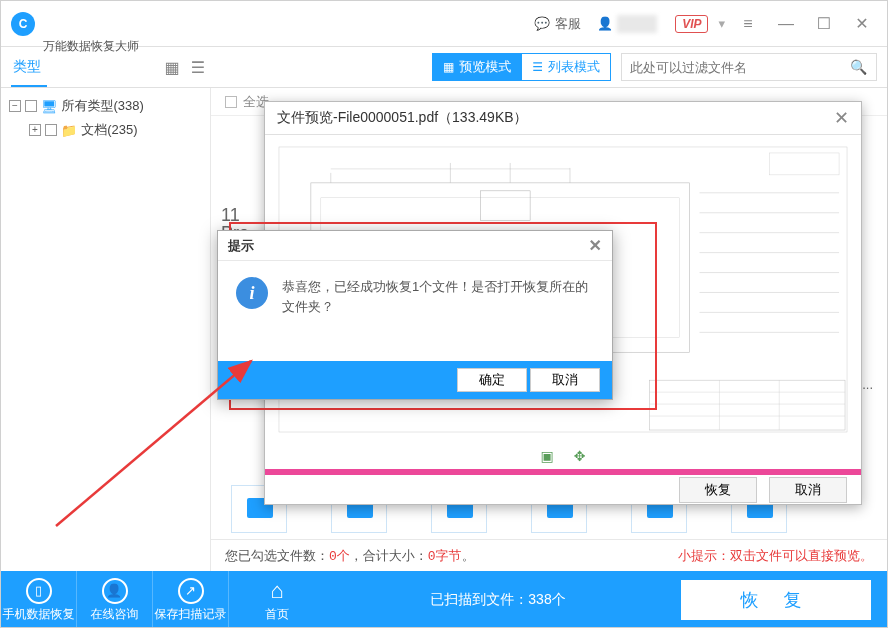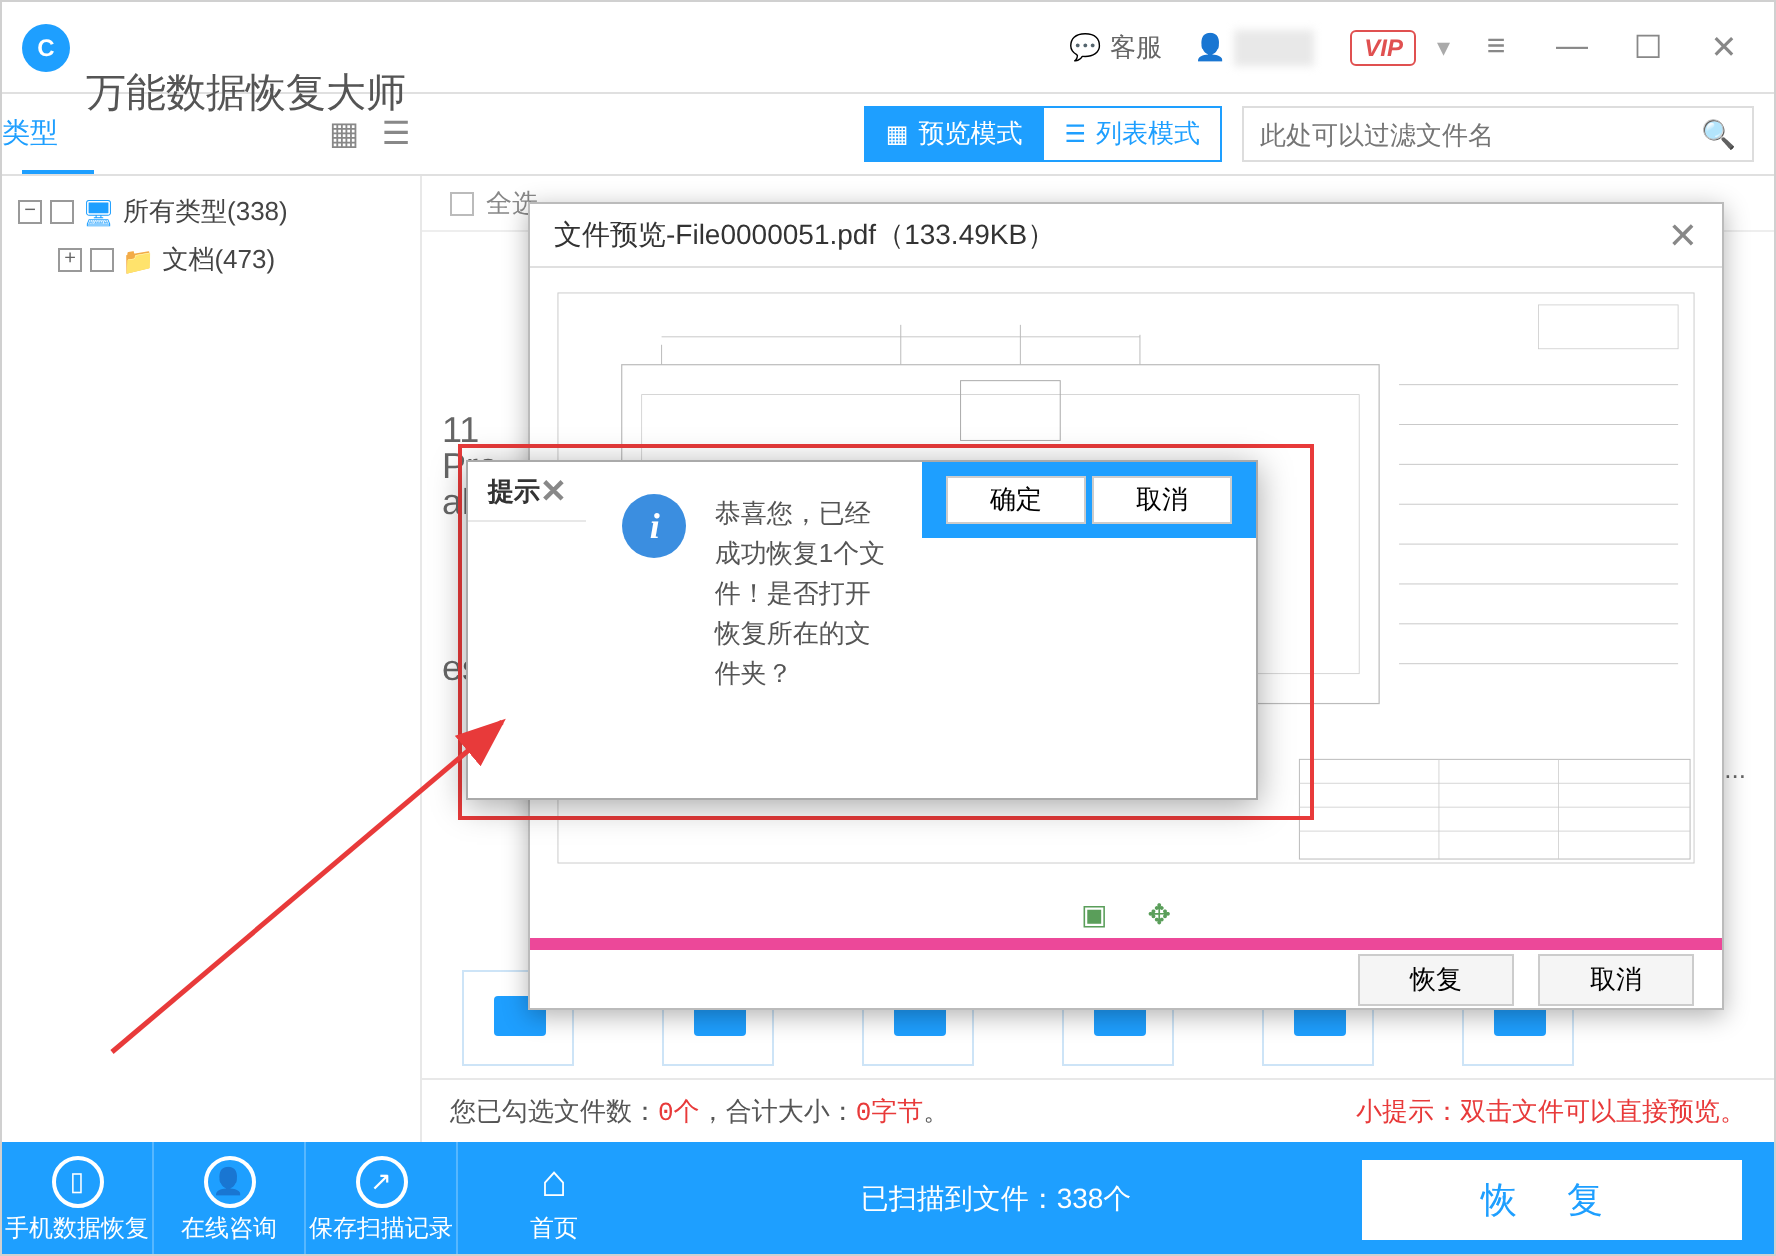--- a/index.html
+++ b/index.html
@@ -1,27 +1,27 @@
 <!DOCTYPE html>
 <html><head>
   <meta charset="utf-8">
   <style>
     * { margin: 0; padding: 0; box-sizing: border-box; font-family: "Microsoft YaHei", sans-serif; }
     body { width: 888px; height: 628px; background: #fff; position: relative; overflow: hidden; border: 1px solid #d0d0d0; }
     
     .titlebar { height: 46px; display: flex; align-items: center; padding: 0 6px 0 10px; border-bottom: 1px solid #e0e0e0; }
     .titlebar .logo { width: 24px; height: 24px; border-radius: 50%; background: #1e9fff; display: flex; align-items: center; justify-content: center; color: #fff; font-weight: bold; font-size: 12px; margin-right: 8px; }
-    .titlebar .title { font-size: 20px; color: #555; flex: 1; margin-top: 45px; }
+    .titlebar .title { font-size: 12px; color: #555; flex: 1; margin-top: 45px; }
     .titlebar .rbtn { display: flex; align-items: center; padding: 0 8px; height: 46px; cursor: pointer; color: #666; font-size: 13px; }
     .titlebar .vip { border: 1px solid #e05050; color: #e05050; border-radius: 3px; padding: 1px 6px; font-style: italic; font-weight: bold; font-size: 12px; margin: 12px 6px; }
     .titlebar .user-blur { background: #e8e8e8; width: 40px; height: 18px; filter: blur(2px); margin: 0 4px; }
     .titlebar .winbtn { width: 38px; display: flex; align-items: center; justify-content: center; font-size: 16px; color: #888; }
     
     .toolbar { height: 40px; display: flex; align-items: center; padding: 0 10px 0 0; }
-    .sidebar-header { width: 210px; display: flex; align-items: center; }
+    .sidebar-header { width: 210px; display: flex; align-items: center; padding-left: 12px; }
     .sidebar-header .sh-title { color: #1e9fff; font-size: 14px; flex: 1; }
     .sidebar-header .sh-ico { width: 26px; color: #888; display: flex; justify-content: center; }
     .toolbar .spacer { flex: 1; }
     .mode-btn { display: flex; align-items: center; height: 28px; padding: 0 10px; font-size: 13px; border: 1px solid #1e9fff; margin-left: -1px; }
     .mode-btn.active { background: #1e9fff; color: #fff; }
     .mode-btn:not(.active) { color: #1e9fff; background: #fff; }
     .mode-btn .ico { margin-right: 5px; font-size: 12px; }
     .filter-box { margin-left: 10px; display: flex; align-items: center; border: 1px solid #ddd; height: 28px; width: 256px; padding: 0 8px; gap: 24px; }
     .filter-box input { border: none; outline: none; flex: 1; font-size: 13px; color: #666; }
     .filter-box .sico { color: #888; font-size: 14px; }
@@ -58,21 +58,21 @@
     .preview-dlg { position: absolute; left: 263px; top: 100px; width: 598px; height: 404px; background: #fff; border: 1px solid #bbb; box-shadow: 0 3px 12px rgba(0,0,0,0.3); z-index: 5; display: flex; flex-direction: column; }
     .preview-dlg .ptitle { height: 36px; display: flex; align-items: center; padding: 0 12px; border-bottom: 1px solid #e0e0e0; font-size: 14px; color: #333; }
     .preview-dlg .pclose { margin-left: auto; color: #888; font-size: 18px; cursor: pointer; }
     .preview-dlg .pbody { flex: 1; background: #fff; position: relative; padding: 6px; }
     .preview-dlg .drawing { width: 100%; height: 100%; background: #fff; border: none; position: relative; overflow: hidden; }
     .preview-dlg .pctrl { height: 28px; display: flex; justify-content: center; align-items: center; gap: 20px; color: #5a9e5a; font-size: 14px; }
     .preview-dlg .pfoot { height: 38px; display: flex; align-items: center; justify-content: flex-end; gap: 12px; padding: 0 14px; border-top: 6px solid #ec4899; }
     .preview-dlg .pbtn { width: 78px; height: 26px; border: 1px solid #ccc; background: #f5f5f5; font-size: 13px; }
     .hilite { position: absolute; border: 2px solid #e83a3a; pointer-events: none; }
     
-    .prompt-dlg { position: absolute; left: 232px; top: 229px; width: 396px; height: 170px; background: #fff; border: 1px solid #aaa; box-shadow: 0 3px 16px rgba(0,0,0,0.35); z-index: 20; display: flex; flex-direction: row; }
+    .prompt-dlg { position: absolute; left: 216px; top: 229px; width: 396px; height: 170px; background: #fff; border: 1px solid #aaa; box-shadow: 0 3px 16px rgba(0,0,0,0.35); z-index: 20; display: flex; flex-direction: column; }
     .prompt-dlg .dtitle { height: 30px; display: flex; align-items: center; padding: 0 10px; font-size: 13px; font-weight: bold; color: #333; border-bottom: 1px solid #e8e8e8; }
     .prompt-dlg .dclose { margin-left: auto; font-size: 16px; color: #888; cursor: pointer; }
     .prompt-dlg .dbody { flex: 1; display: flex; padding: 16px 18px; font-size: 13px; color: #555; line-height: 20px; }
     .prompt-dlg .dinfo { width: 32px; height: 32px; border-radius: 50%; background: #3b8ee0; color: #fff; display: flex; align-items: center; justify-content: center; font-weight: bold; font-style: italic; font-family: Georgia; font-size: 18px; margin-right: 14px; flex-shrink: 0; }
     .prompt-dlg .dfoot { height: 38px; background: #1e9fff; display: flex; align-items: center; justify-content: flex-end; gap: 3px; padding: 0 12px; }
     .prompt-dlg .dbtn { width: 70px; height: 24px; background: #fff; border: 1px solid #ccc; font-size: 13px; }
     
     .arrow { position: absolute; z-index: 30; pointer-events: none; }
   </style>
 </head>
@@ -124,21 +124,21 @@
     <div class="tree-row" style="padding-left:8px;">
       <div class="exp">−</div>
       <div class="cb"></div>
       <span class="fico" style="color:#1e9fff;">🖥</span>
       <span>所有类型(338)</span>
     </div>
     <div class="tree-row" style="padding-left:28px;">
       <div class="exp">+</div>
       <div class="cb"></div>
       <span class="fico" style="color:#1e9fff;">📁</span>
-      <span>文档(473)</span>
+      <span>文档(235)</span>
     </div>
   </div>
 
   <div class="main">
     <div class="select-all">
       <div class="cb"></div>
       <span>全选</span>
     </div>
     <div class="thumbs">
       <div class="leftcol">

